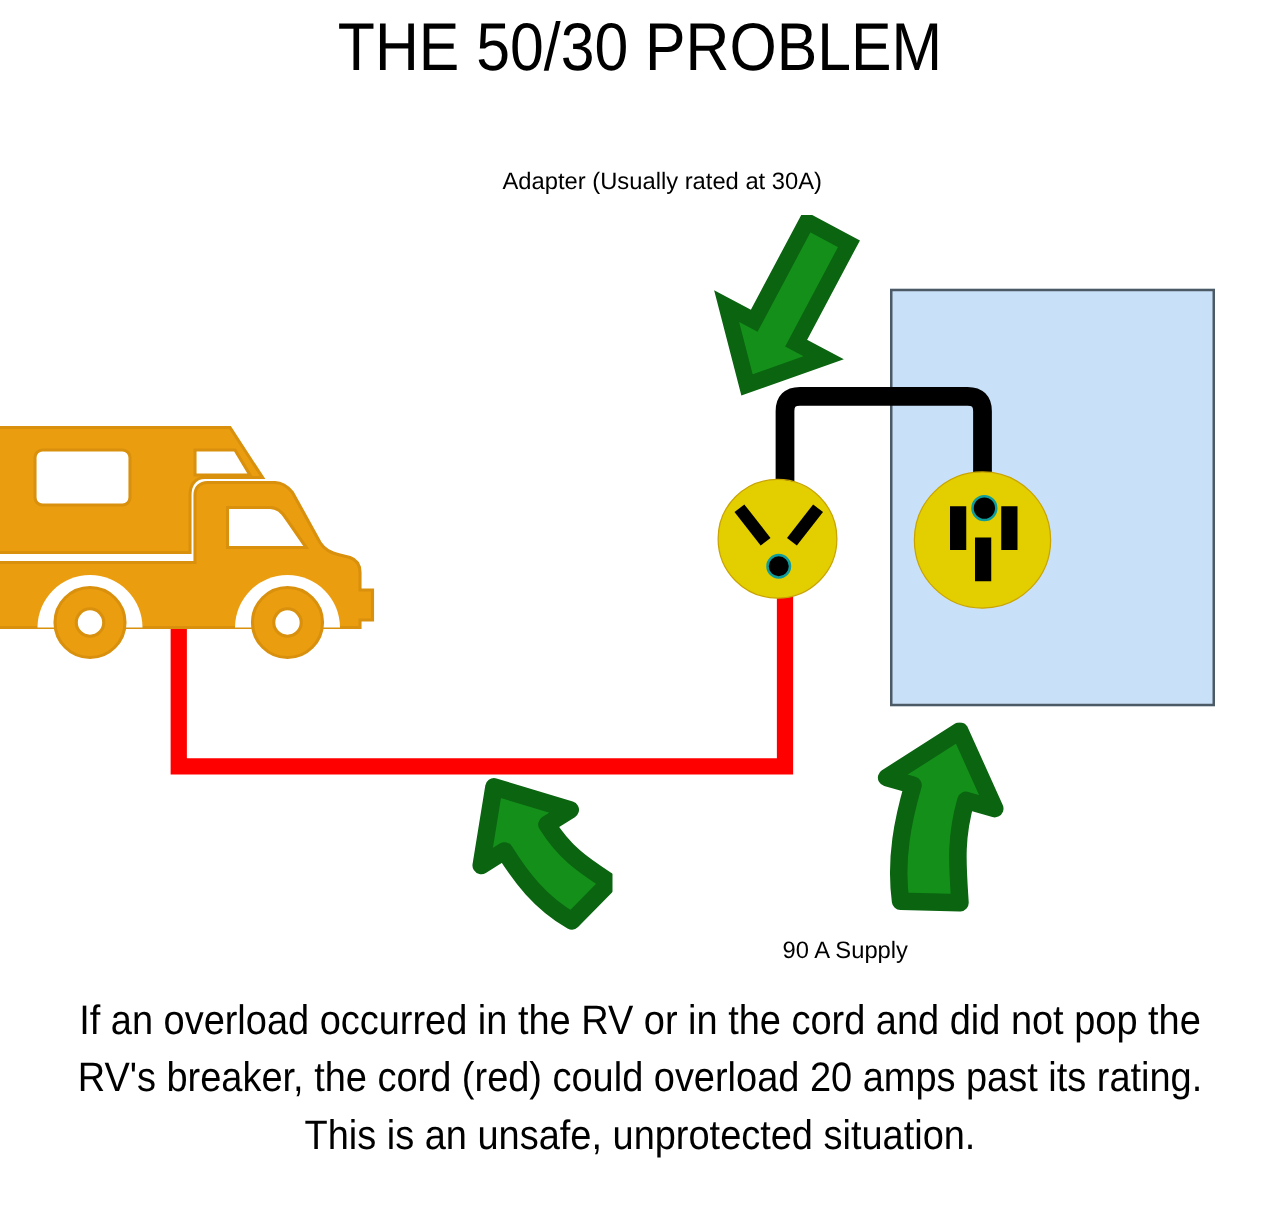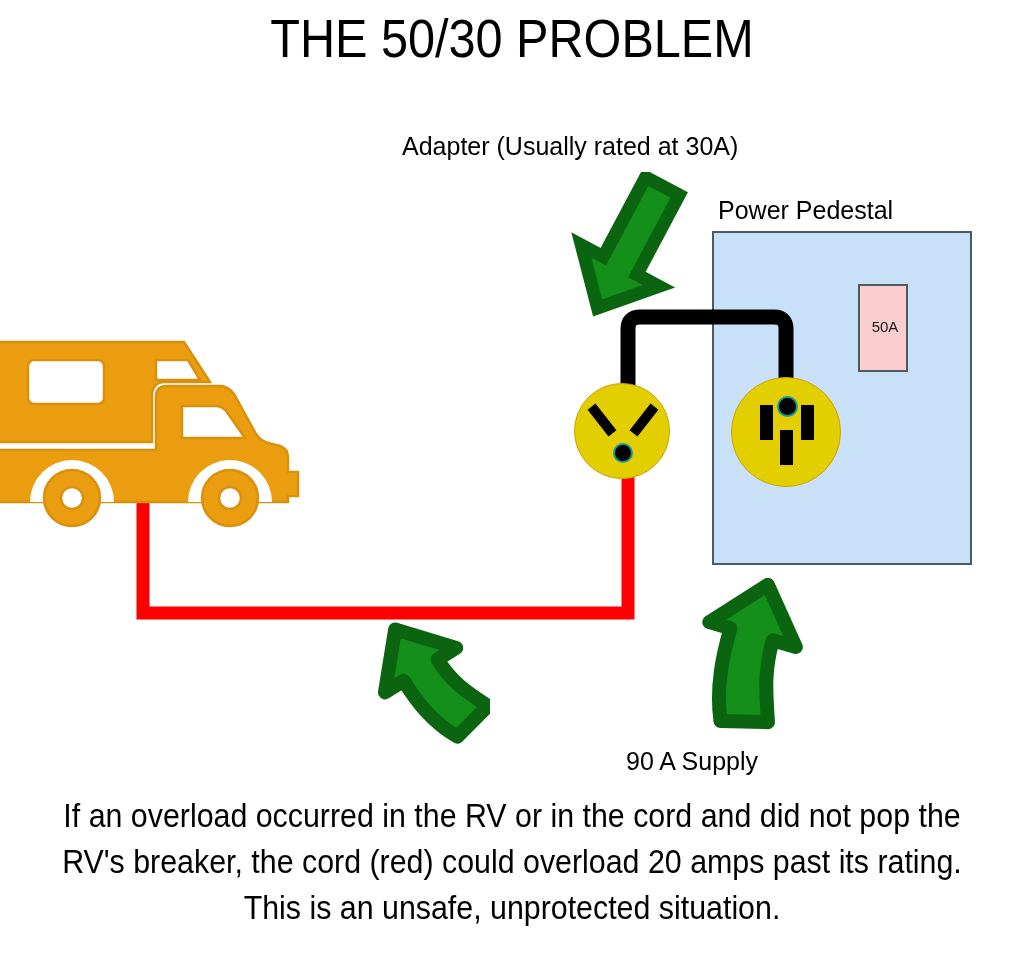--- a/index.html
+++ b/index.html
@@ -33,21 +33,21 @@
     line-height: 64px;
     letter-spacing: 0px;
     font-weight: 400;
     font-family: "Liberation Sans Narrow", "Liberation Sans", sans-serif;
     transform: scaleX(0.90);
     transform-origin: 50% 50%;
     white-space: nowrap;
   }
   .label {
     position: absolute;
-    font-size: 25px;
+    font-size: 19px;
     line-height: 30px;
     font-weight: 400;
     white-space: nowrap;
     font-family: "Liberation Sans", sans-serif;
   }
   .label-adapter { left: 402px; top: 131px; }
   .label-pedestal { left: 718px; top: 195px; }
   .label-cord { left: 341px; top: 746px; }
   .label-supply { left: 626px; top: 746px; }
 
@@ -145,28 +145,24 @@
   }
 </style>
 </head>
 <body>
 
 <div id="stage">
 
   <div class="page-title">THE 50/30 PROBLEM</div>
 
   <div class="label label-adapter">Adapter (Usually rated at 30A)</div>
-  <div class="label label-pedestal">Power Pedestal</div>
   <div class="label label-supply">90 A Supply</div>
 
   <div class="pedestal"></div>
 
-  <div class="breaker">
-    <div class="breaker-label">50A</div>
-  </div>
 
   <svg class="wires" viewBox="0 0 1024 974">
 
     <path d="M 143 470 L 143 613 L 628 613 L 628 430" fill="none" stroke="#ff0000" stroke-width="13" stroke-linecap="butt" stroke-linejoin="miter"></path>
 
     <path d="M 628 420 L 628 329 Q 628 317 640 317 L 774 317 Q 786 317 786 329 L 786 430" fill="none" stroke="#000000" stroke-width="15" stroke-linecap="butt" stroke-linejoin="round"></path>
   </svg>
 
   <div class="plug plug-adapter">
     <div class="slot" style="left:22px; top:19px; width:10px; height:34px; transform:rotate(-38deg); transform-origin:50% 50%;"></div>

